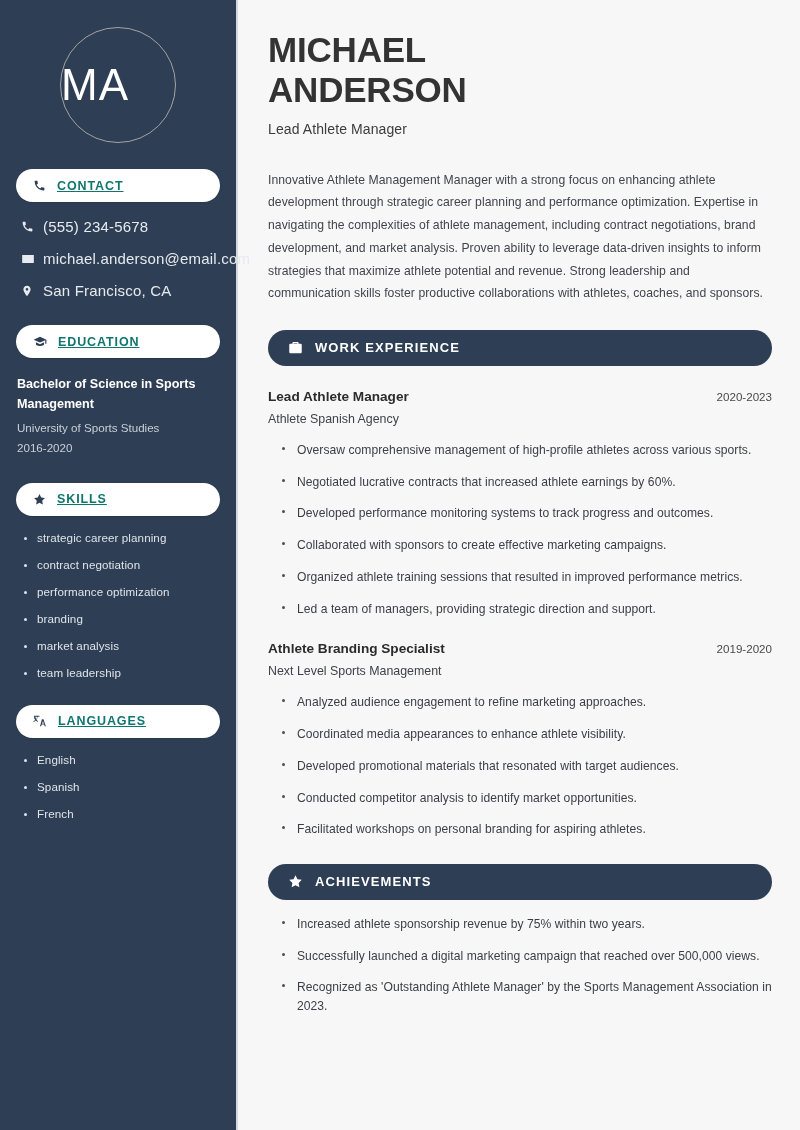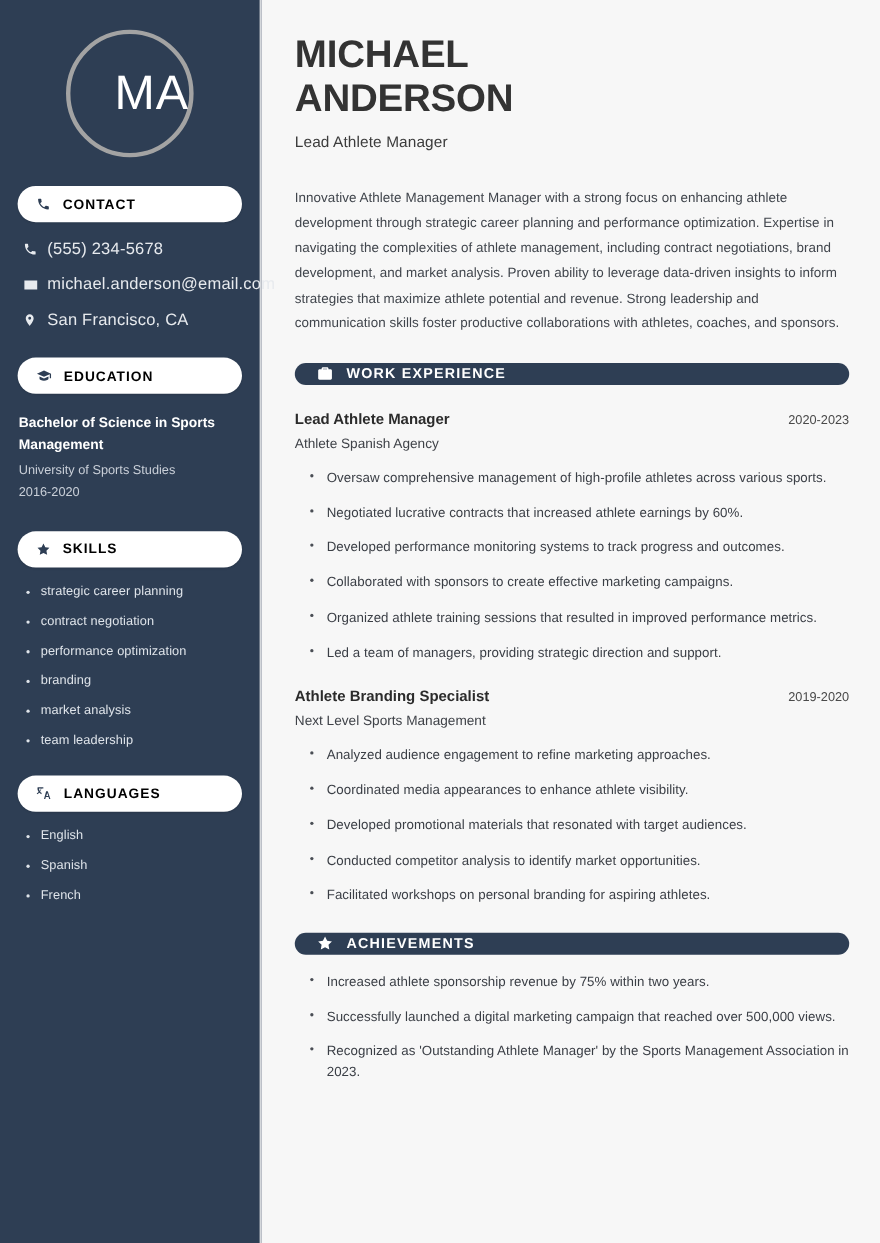--- a/index.html
+++ b/index.html
@@ -17,42 +17,42 @@
     width:238px;
     flex:0 0 238px;
     background:#2e3e54;
     border-right:2px solid #d5d8dc;
     padding:0 16px;
     position:relative;
   }
   .monogram-wrap { display:flex; justify-content:center; margin-top:27px; }
   .monogram {
     width:116px; height:116px; border-radius:50%;
-    border:4px solid #a3a3a3;
-    display:flex; align-items:center; justify-content:flex-end;
+    border:1px solid #a3a3a3;
+    display:flex; align-items:center; justify-content:flex-start;
   }
   .monogram span {
     color:#ffffff; font-size:44px; font-weight:400; letter-spacing:1px;
     line-height:1;
   }
 
   .pill {
     background:#ffffff;
     border-radius:22px;
     height:33px;
     display:flex; align-items:center;
     padding:0 17px;
     margin-top:26px;
     box-shadow:0 1px 2px rgba(0,0,0,.12);
   }
   .pill .pill-icon { display:flex; align-items:center; margin-right:11px; }
   .pill .pill-icon svg { display:block; }
   .pill .pill-label {
-    color:#000000; font-size:12.5px; font-weight:bold;
-    letter-spacing:.9px; text-transform:uppercase;
+    color:#0f766e; font-size:12.5px; font-weight:bold;
+    letter-spacing:.9px; text-transform:uppercase;text-decoration:underline;
   }
 
   .contact-list { margin-top:16px; }
   .contact-item { display:flex; align-items:center; margin-bottom:15px; padding-left:5px; }
   .contact-item .ci-icon { width:22px; flex:0 0 22px; display:flex; align-items:center; }
   .contact-item .ci-icon svg { display:block; }
   .contact-item .ci-text { color:#e7eaee; font-size:15px; letter-spacing:.2px; }
 
   .edu-block { margin-top:17px; padding-left:1px; }
   .edu-degree { color:#ffffff; font-size:12.6px; font-weight:bold; line-height:1.55; }
@@ -77,21 +77,21 @@
   }
   .role { font-size:14px; color:#3c3c3c; margin-top:11px; letter-spacing:.1px; }
   .summary {
     margin-top:32px; font-size:12.2px; line-height:1.86; color:#40454c;
     max-width:500px; letter-spacing:.05px;
   }
 
   .sec-pill {
     background:#2e3e54;
     border-radius:22px;
-    height:20px;
+    height:36px;
     display:flex; align-items:center;
     padding:0 20px;
     margin:25px 0 0 0;
   }
   .sec-pill .sp-icon { display:flex; align-items:center; margin-right:12px; }
   .sec-pill .sp-label {
     color:#ffffff; font-size:13px; font-weight:bold;
     letter-spacing:1.1px; text-transform:uppercase;
   }
 

